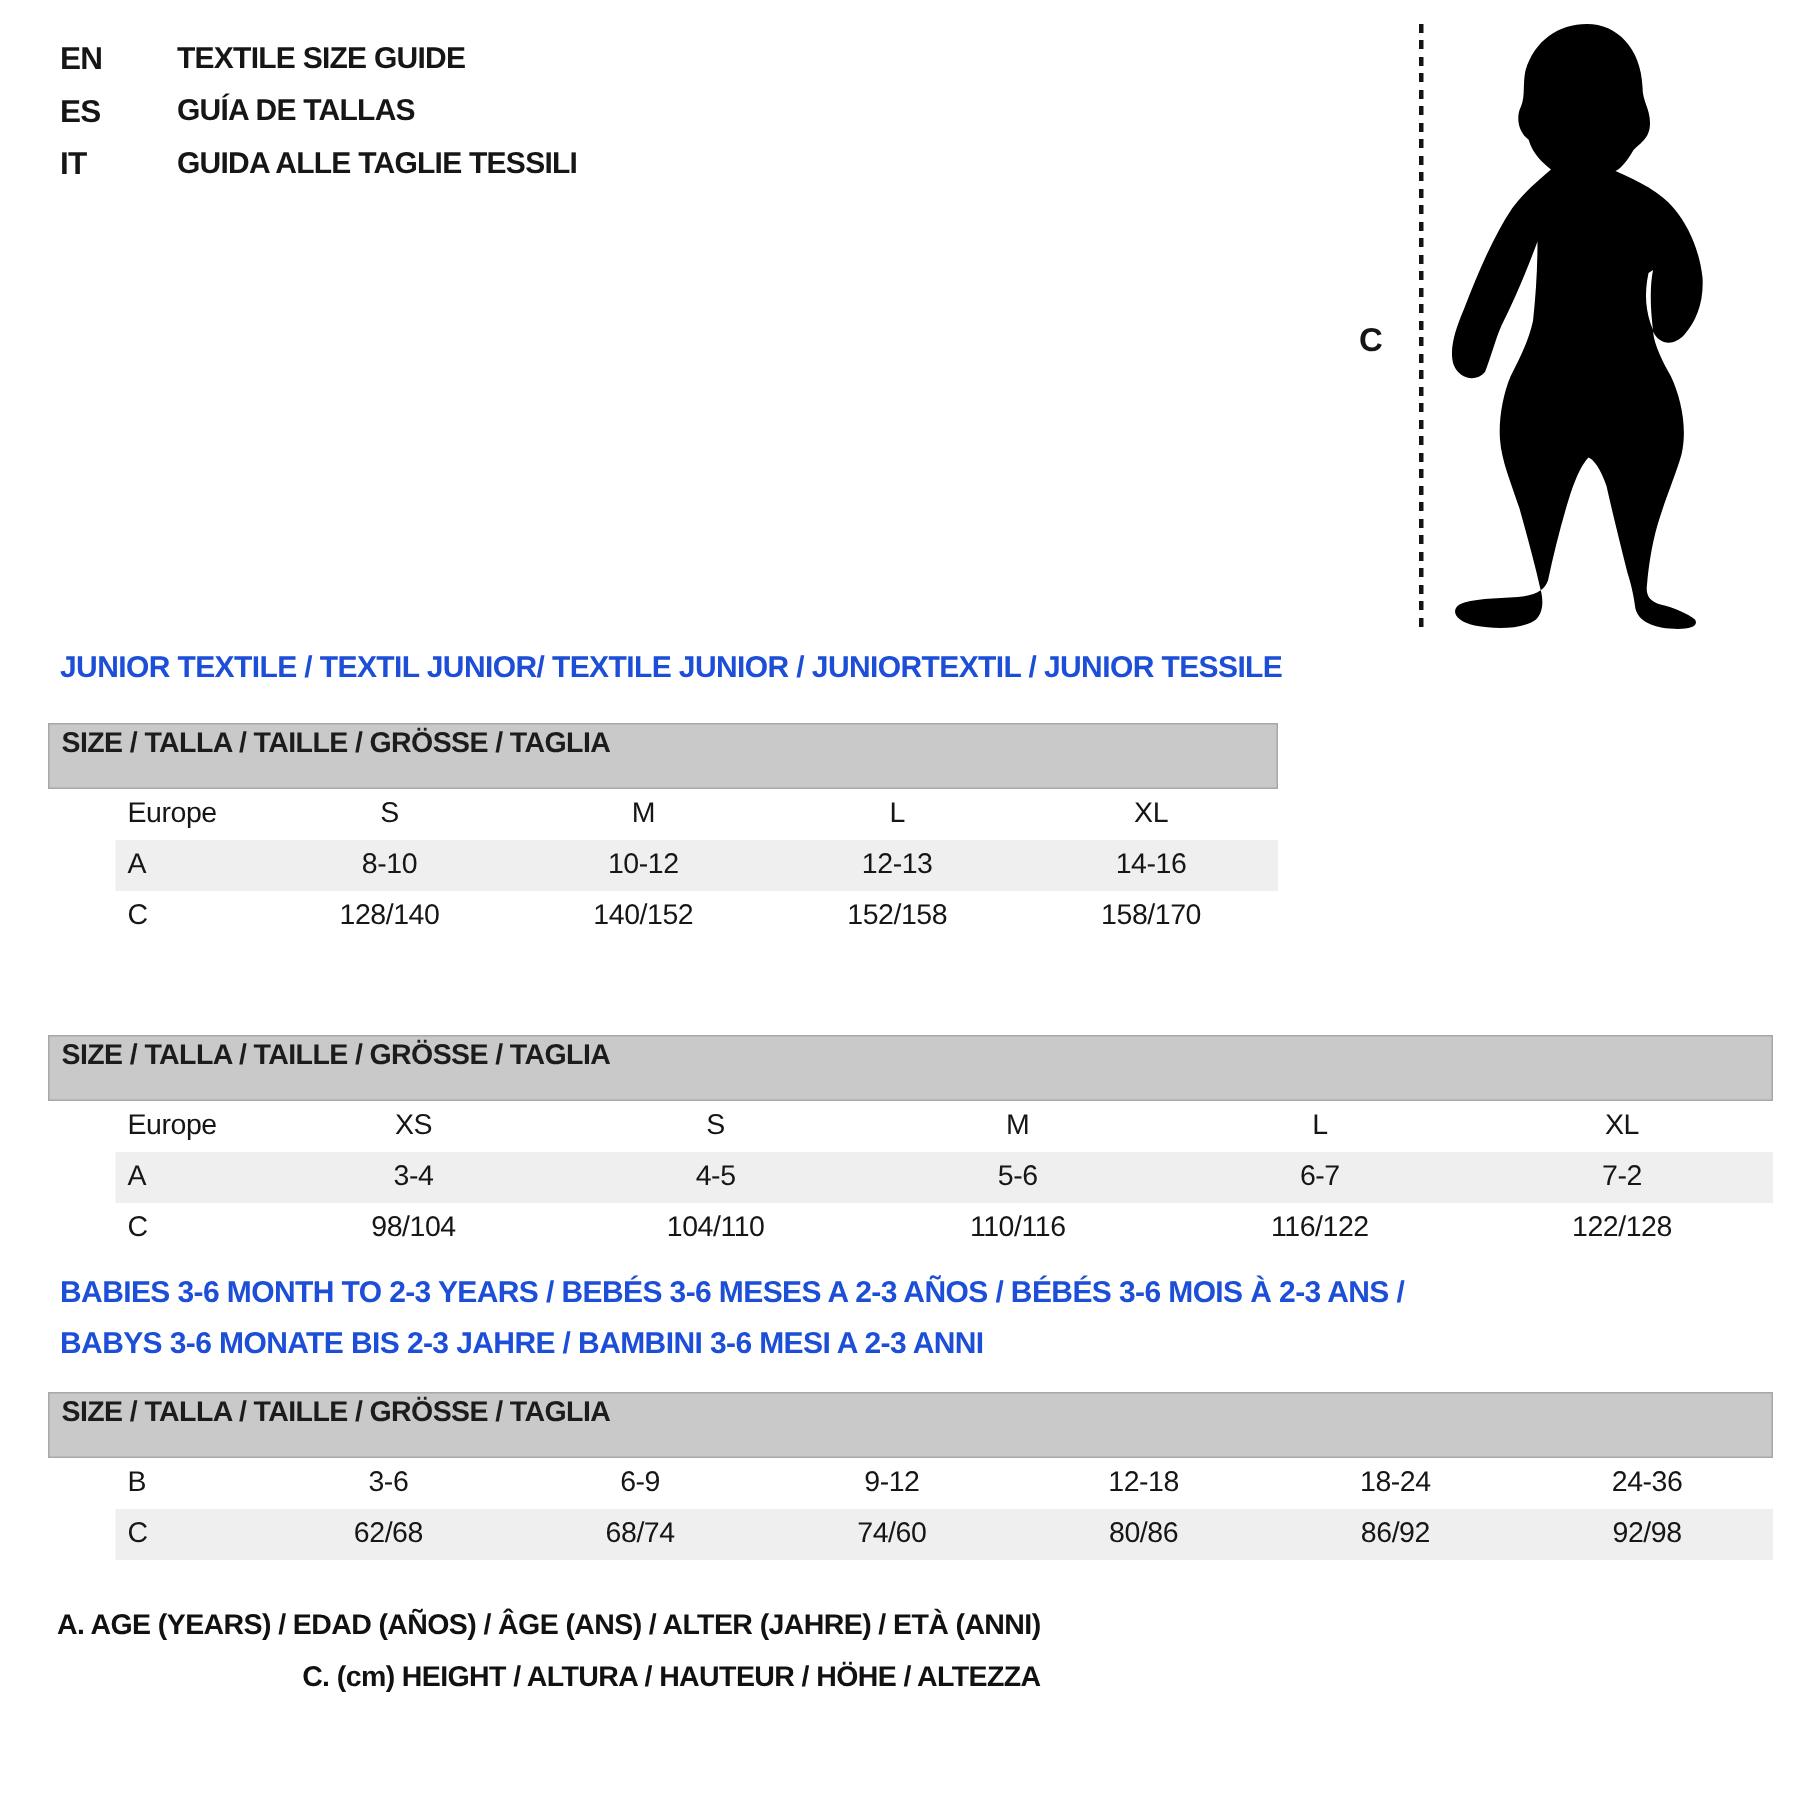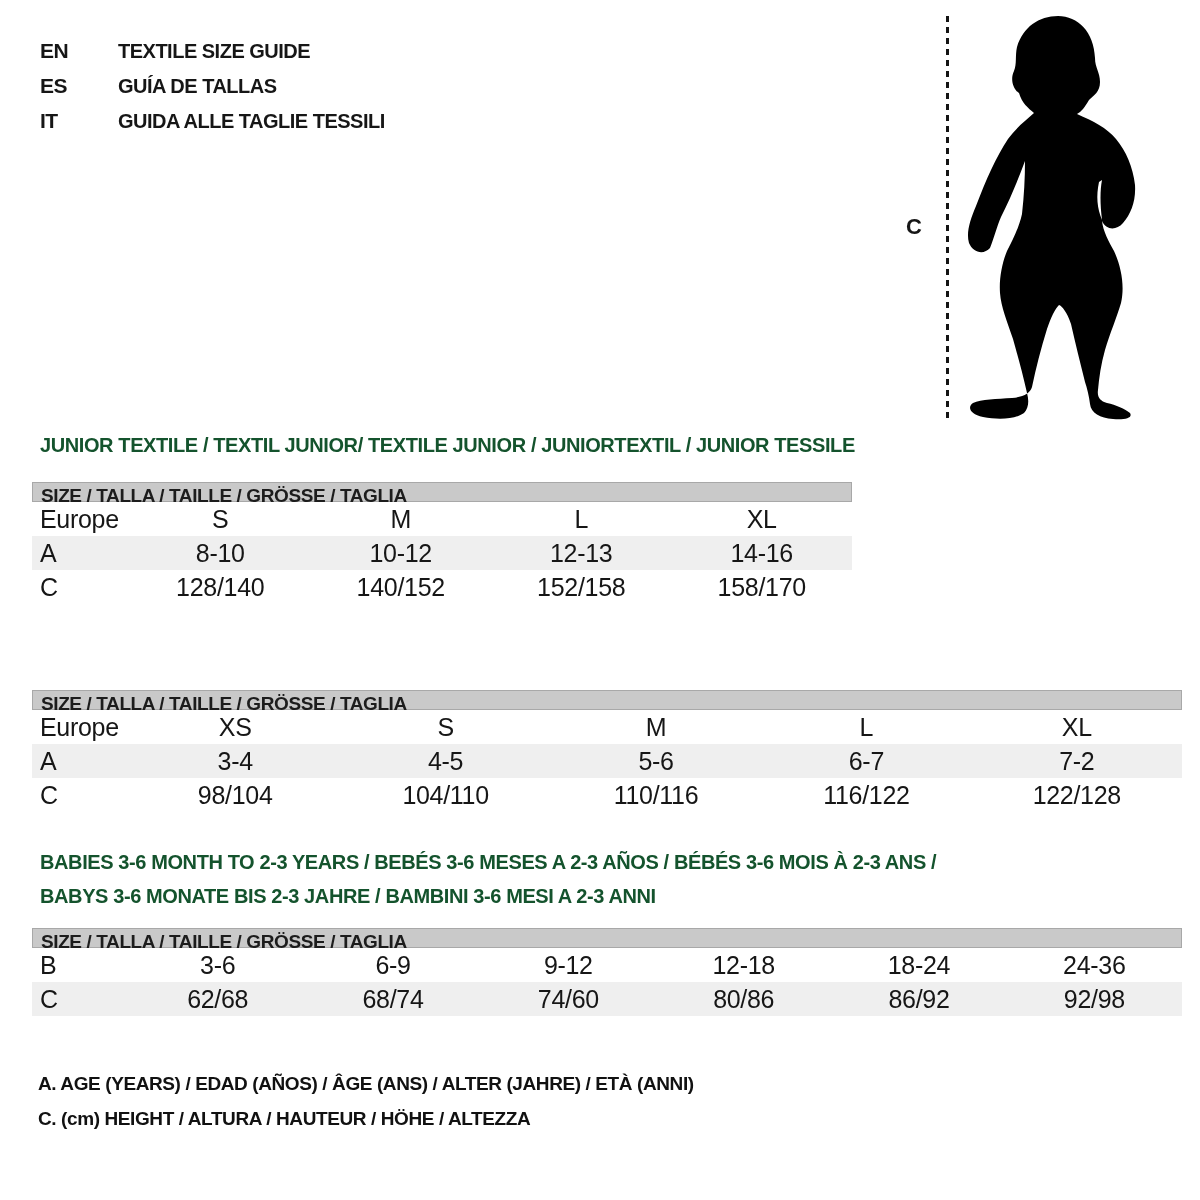--- a/index.html
+++ b/index.html
@@ -1,49 +1,49 @@
 <!DOCTYPE html>
 <html><head>
 <meta charset="utf-8">
 <style>
   html,body{margin:0;padding:0;background:#ffffff;}
   body{width:1200px;height:1200px;font-family:"Liberation Sans",sans-serif;color:#161616;}
   .page{position:relative;width:1200px;height:1200px;overflow:hidden;background:#fff;}
 
   
   .lang-list{position:absolute;left:40px;top:28px;}
-  .lang-row{display:flex;height:35px;align-items:flex-end;}
+  .lang-row{display:flex;height:35px;align-items:flex-start;}
   .lang-code{width:78px;font-weight:700;font-size:21px;letter-spacing:-0.5px;}
   .lang-title{font-weight:700;font-size:20px;letter-spacing:-0.5px;white-space:nowrap;}
 
   
   .c-label{position:absolute;left:906px;top:214px;font-weight:700;font-size:22px;}
   .dash-line{position:absolute;left:946px;top:16px;width:3px;height:402px;
     background:repeating-linear-gradient(to bottom,#141414 0px,#141414 6px,transparent 6px,transparent 11px);}
   .silhouette{position:absolute;left:950px;top:0px;width:250px;height:440px;}
 
   
   .sec-title{position:absolute;left:40px;margin:0;font-size:20px;font-weight:700;
-    letter-spacing:-0.4px;white-space:nowrap;color:#14532d;}
+    letter-spacing:-0.4px;white-space:nowrap;color:#1d4ed8;}
   .sec-title .subscript{font-size:13px;vertical-align:-4px;font-weight:700;}
   .sec-title.two-line{line-height:34px;white-space:normal;}
 
   
   .tbl{position:absolute;left:32px;}
-  .tbl-head{height:20px;line-height:26px;background:#c9c9c9;border:1px solid #a8a8a8;
+  .tbl-head{height:44px;line-height:26px;background:#c9c9c9;border:1px solid #a8a8a8;
     box-sizing:border-box;font-weight:700;font-size:19px;letter-spacing:-0.4px;
     padding-left:8px;color:#1c1c1c;}
   .tbl-row{display:grid;grid-template-columns:98px repeat(var(--cols),1fr);height:34px;
-    align-items:center;font-size:25px;letter-spacing:-0.3px;}
+    align-items:center;font-size:19px;letter-spacing:-0.3px;margin-left:45px;}
   .tbl-row.stripe{background:#efefef;}
   .tbl-cell{text-align:center;}
   .tbl-cell.first{text-align:left;padding-left:8px;}
 
   
-  .notes{position:absolute;left:38px;top:1066px;}
+  .notes{position:absolute;left:38px;top:1066px;text-align:right;}
   .note-line{height:35px;line-height:35px;font-weight:700;font-size:19px;
     letter-spacing:-0.4px;white-space:nowrap;color:#111;}
 </style>
 </head>
 <body>
 
 <div class="page">
 
   <div class="lang-list">
     <div class="lang-row">

